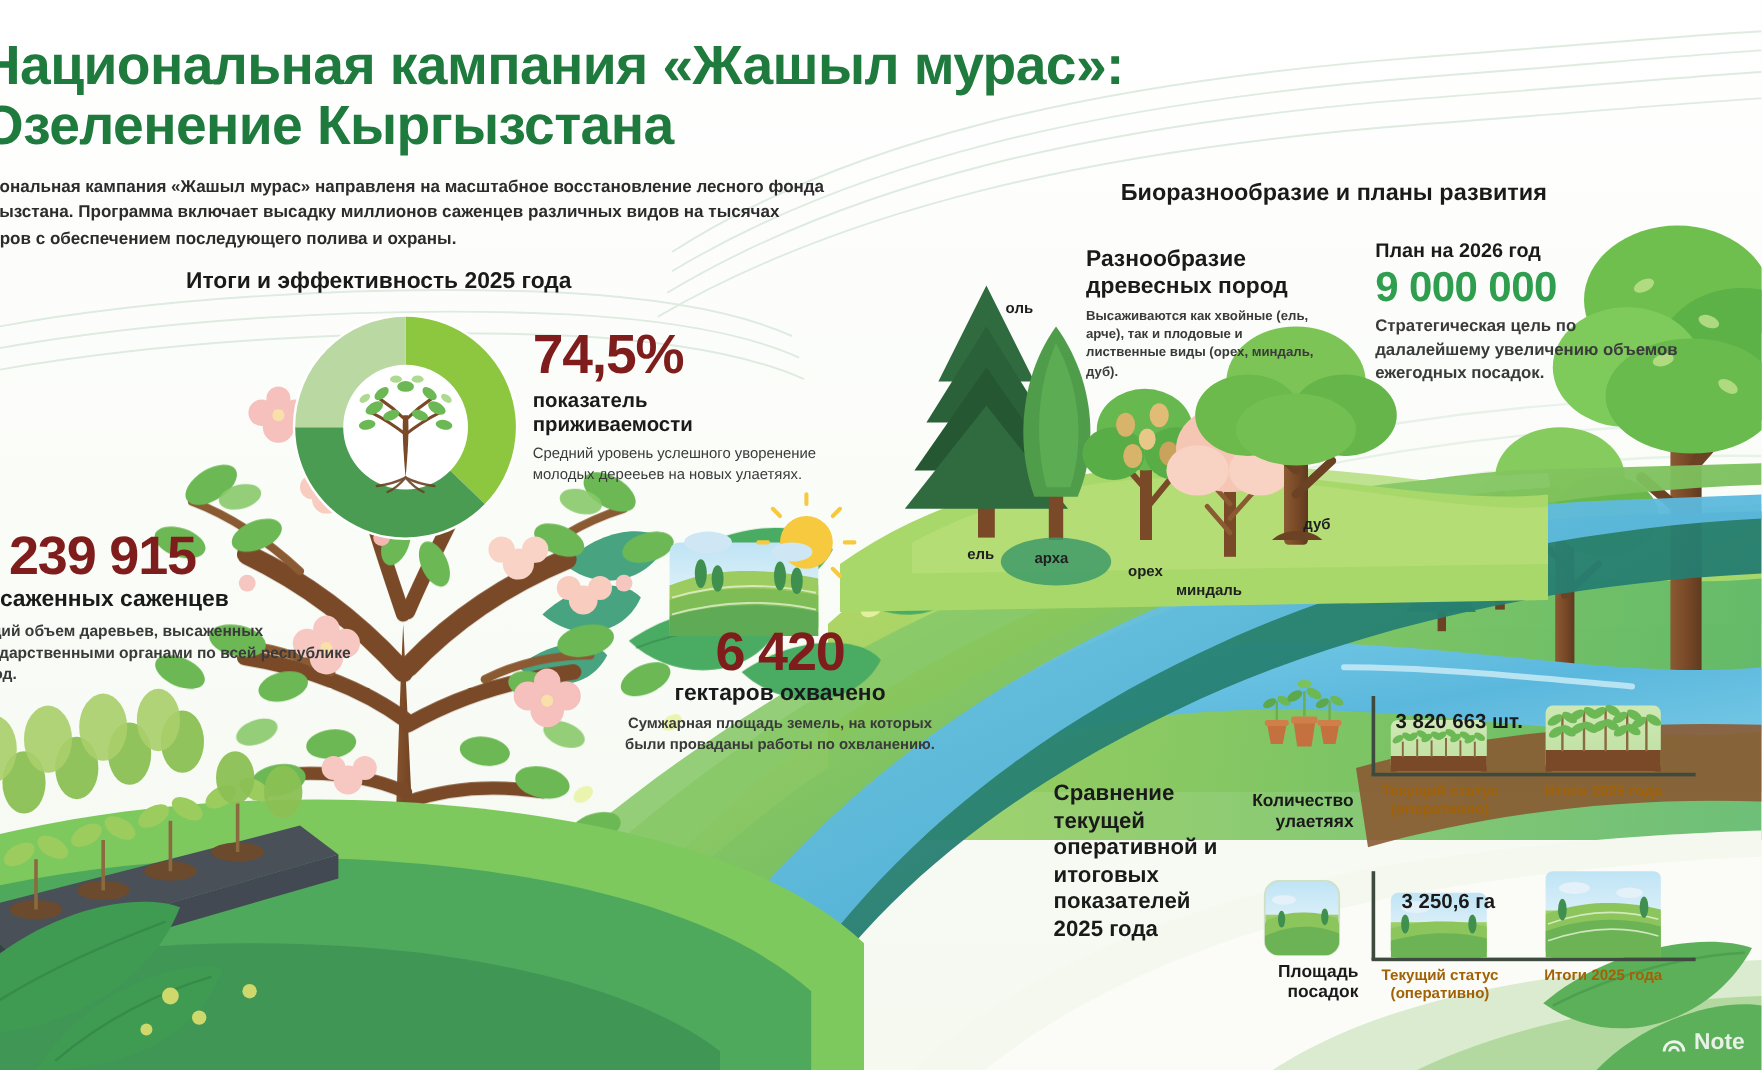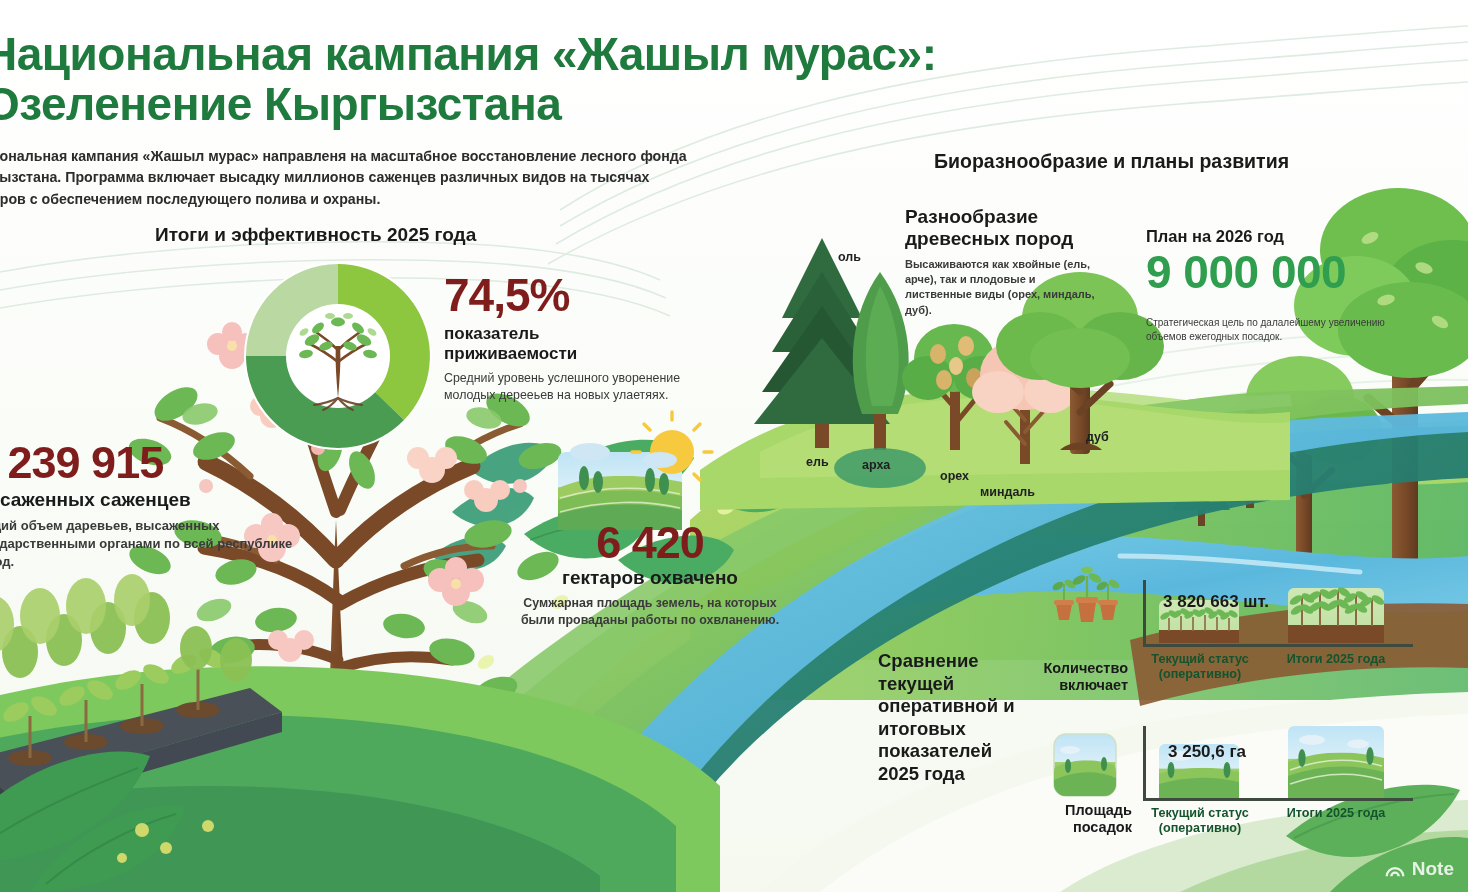--- a/index.html
+++ b/index.html
@@ -53,38 +53,38 @@
   #b-ha .statlabel{font-size:19px;margin-top:2px;}
   #b-ha .statdesc{font-size:12.4px;margin-top:6px;font-weight:600;}
 
   
   #b-species{position:absolute;left:905px;top:206px;width:196px;}
   #b-species .statlabel{font-size:19px;line-height:1.15;}
   #b-species .statdesc{font-size:11px;margin-top:7px;font-weight:600;}
 
   
   #b-plan{position:absolute;left:1146px;top:200px;width:260px;}
-  #b-plan .statlabel{font-size:16.5px;margin-top:27px;}
-  #b-plan .statnum{font-size:46px;margin-top:3px;color:#2f9e4f;letter-spacing:-0.5px;}
+  #b-plan .statlabel{font-size:16.5px;}
+  #b-plan .statnum{font-size:35px;margin-top:3px;color:#2f9e4f;letter-spacing:-0.5px;}
   #b-plan .plan-unit{font-size:18px;font-weight:700;color:#1a1a1a;margin-top:3px;}
-  #b-plan .statdesc{font-size:10px;margin-top:21px;font-weight:400;}
+  #b-plan .statdesc{font-size:14px;margin-top:5px;font-weight:700;}
 
   
   #b-compare{position:absolute;left:878px;top:650px;width:150px;
     font-size:18.5px;font-weight:700;color:#1a1a1a;line-height:1.22;}
 
   
   .sp-label{position:absolute;font-size:12.5px;font-weight:600;color:#1f1f1f;}
   .cmp-icon-label{position:absolute;text-align:right;font-size:14.5px;
     font-weight:700;color:#1a1a1a;line-height:1.18;}
   .axis-v{position:absolute;width:2.5px;background:#3f4a3f;}
   .axis-h{position:absolute;height:2.5px;background:#3f4a3f;}
   .bar-val{position:absolute;font-size:17px;font-weight:700;color:#1a1a1a;white-space:nowrap;}
   .cat{position:absolute;text-align:center;font-size:12.6px;font-weight:600;
-    color:#14532d;line-height:1.2;}
+    color:#a16207;line-height:1.2;}
 
   
   #watermark{position:absolute;right:14px;bottom:12px;display:flex;
     align-items:center;gap:6px;color:#f3f7f1;font-size:19px;font-weight:600;
     opacity:.92;}
 </style>
 </head>
 <body>
 
 <div id="root">
@@ -739,21 +739,21 @@
   <div class="sp-label" style="left:806px;top:455px">ель</div>
   <div class="sp-label" style="left:862px;top:458px">арха</div>
   <div class="sp-label" style="left:940px;top:469px">орех</div>
   <div class="sp-label" style="left:980px;top:485px">миндаль</div>
   <div class="sp-label" style="left:1086px;top:430px">дуб</div>
 
   <div id="b-compare">Сравнение текущей оперативной и итоговых показателей 2025 года</div>
 
   <div class="cmp-icon-label" style="left:1028px;top:660px;width:100px">
     <span>Количество</span><br>
-    <span>включает</span>
+    <span>улаетяях</span>
   </div>
   <div class="axis-v" style="left:1143px;top:580px;height:66px"></div>
   <div class="axis-h" style="left:1143px;top:644px;width:270px"></div>
   <div class="bar-val" style="left:1163px;top:592px">3 820 663 шт.</div>
   <div class="cat" style="left:1150px;top:652px;width:100px">
     <span>Текущий статус</span><br>
     <span>(оперативно)</span>
   </div>
   <div class="cat" style="left:1286px;top:652px;width:100px">
     <span>Итоги 2025 года</span>

